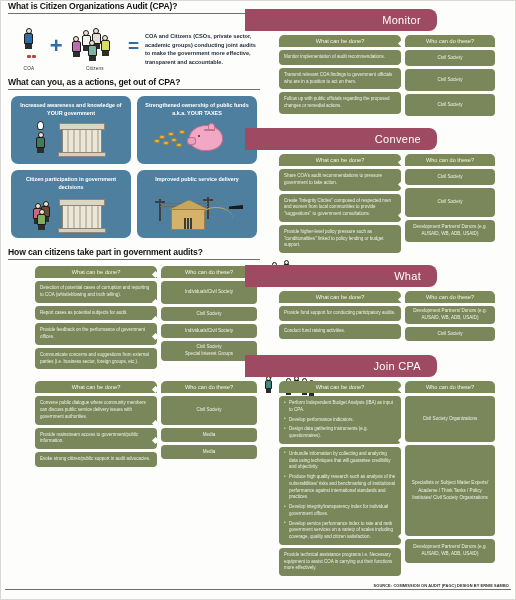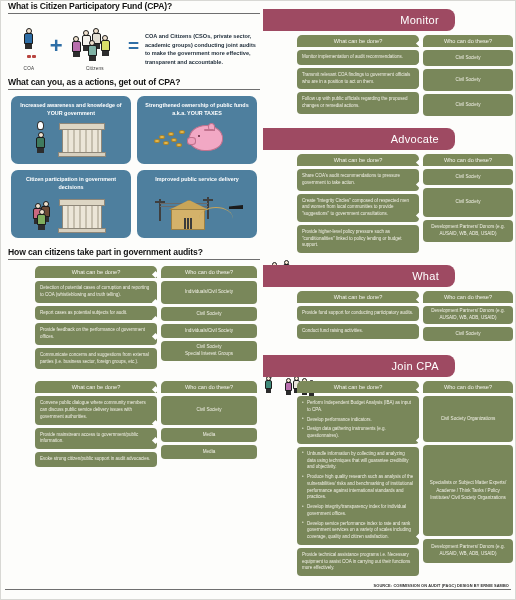--- a/index.html
+++ b/index.html
@@ -12,21 +12,21 @@
   #page {
     position: relative;
     width: 516px; height: 600px;
     background: #fdfdfb;
     border: 1px solid #d8d8d4;
   }
 
   
   .col { position: absolute; }
   .left-col  { left: 4px;  top: 0; width: 258px; }
-  .right-col { left: 262px; top: 0; width: 252px; }
+  .right-col { left: 244px; top: 0; width: 252px; }
 
   .section-title {
     font-size: 8.6px;
     font-weight: bold;
     color: #141414;
     letter-spacing: -0.15px;
     padding: 0 3px 2px 3px;
   }
   .rule {
     height: 1px; background: #6f6f6f; margin: 0 3px 6px 3px;
@@ -198,21 +198,21 @@
   .mini-person .l { width:5px;height:4px;background:#2b2b2b;margin:0 auto;}
 </style>
 </head>
 <body>
 
 <div id="page">
 
   <div class="col left-col">
 
     <div>
-      <div class="section-title">What is Citizen Participatory Fund (CPA)?</div>
+      <div class="section-title">What is Citizen Organizations Audit (CPA)?</div>
       <div class="rule"></div>
       <div class="intro">
 
         <div class="intro-fig">
           <div style="position:relative;height:40px;">
             <div class="person pg" style="left:11px;top:4px;">
               <div class="head"></div>
               <div class="body" style="background:#2e6ea6;"></div>
               <div class="legs"></div>
             </div>
@@ -475,21 +475,21 @@
           <div class="cell who" style="height:16px;">Civil Society</div>
           <div class="cell who" style="height:22px;">Civil Society</div>
           <div class="cell who" style="height:22px;">Civil Society</div>
         </div>
       </div>
     </div>
 
     <div class="block" style="margin-top:12px;">
       <div class="banner-wrap">
         <div class="banner">
-          <span class="b-title">Advocate</span>
+          <span class="b-title">Convene</span>
         </div>
         <div class="banner-art">
           
           
           
           
           
           
         </div>
       </div>

